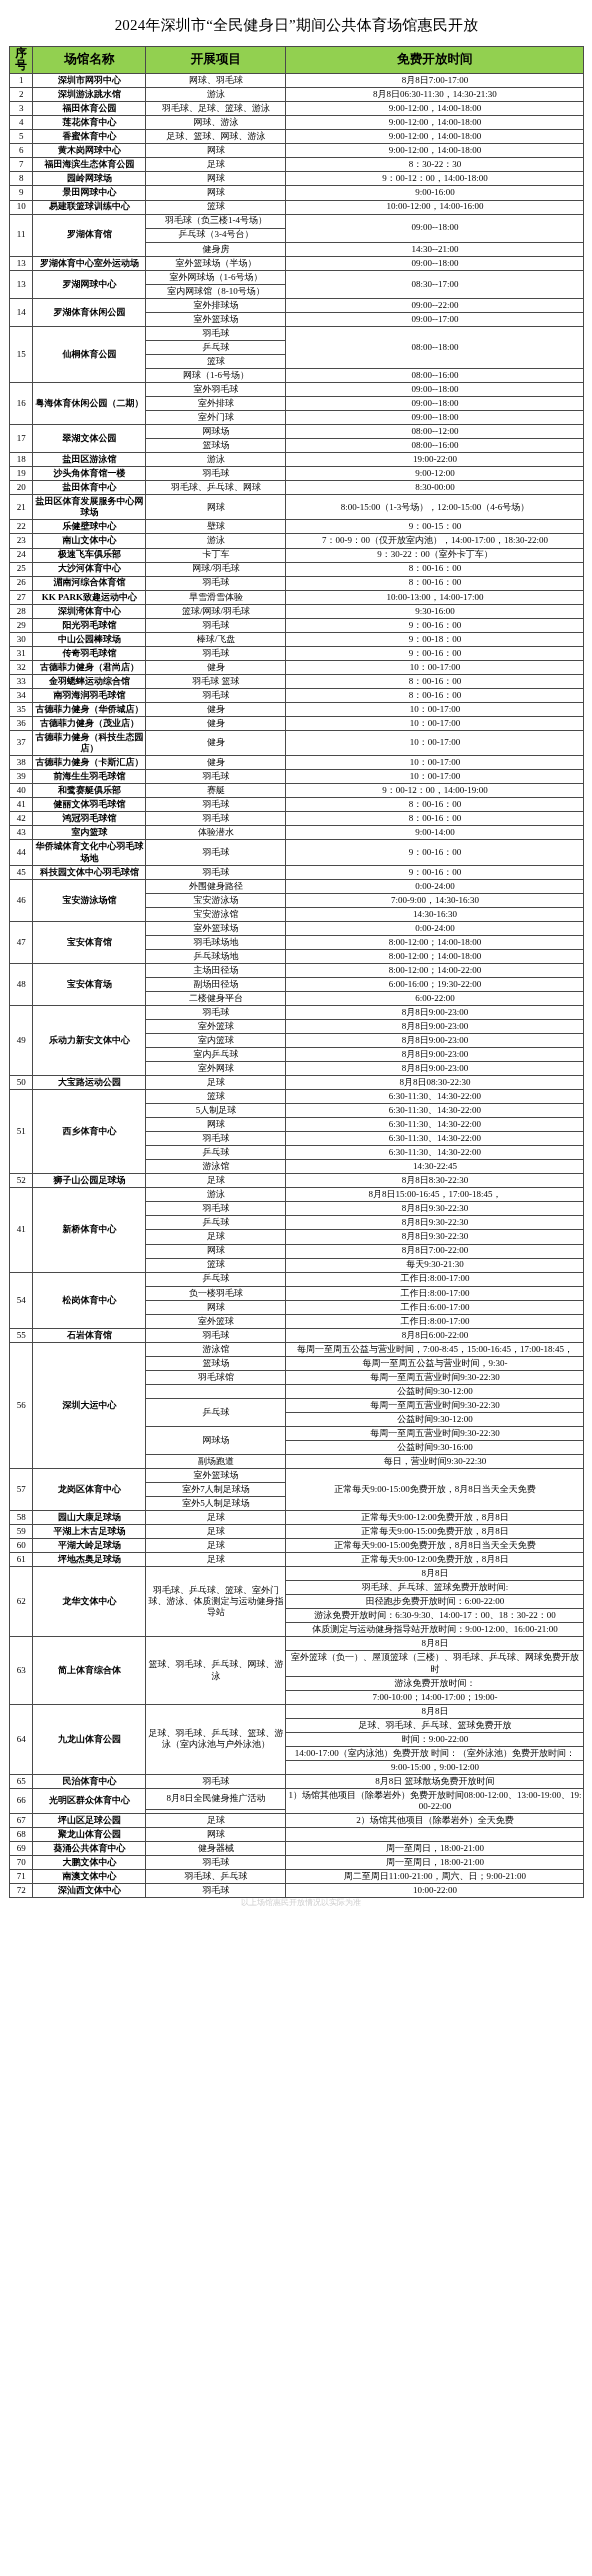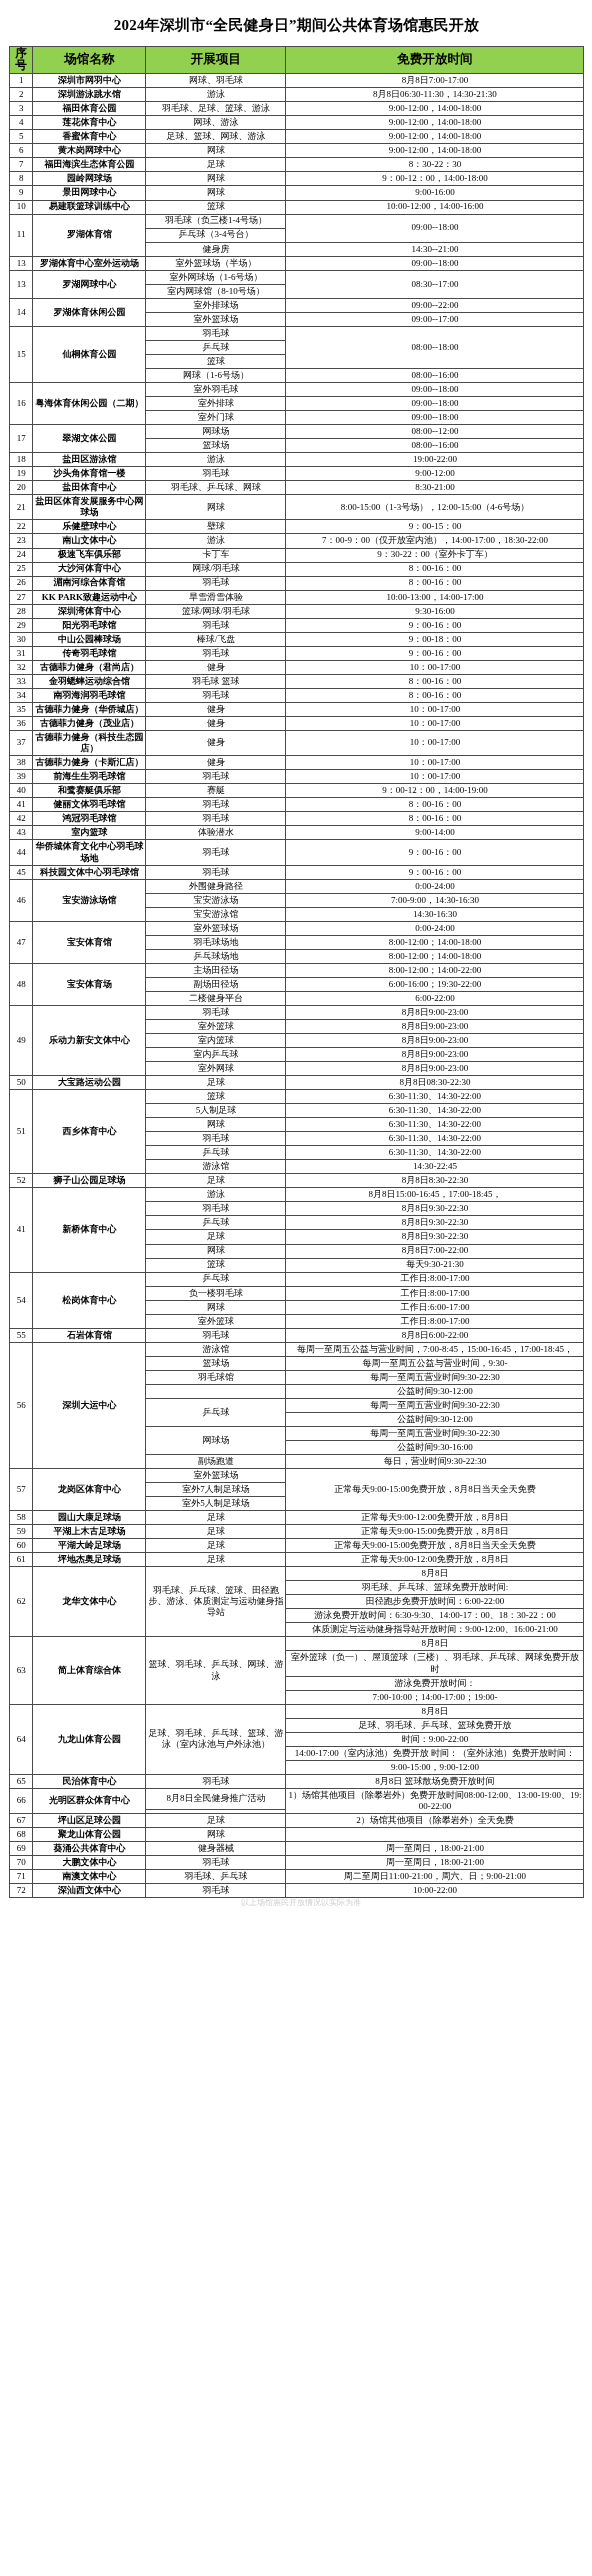--- a/index.html
+++ b/index.html
@@ -11,21 +11,21 @@
   }
   #page{
     width:593px;
     box-sizing:border-box;
     padding:5.4px 9px 0 9px;
     position:relative;
   }
   .title{
     text-align:center;
     font-size:15px;
-    font-weight:700;
+    font-weight:400;
     line-height:1.5;
     padding:9px 3.6px 9px 3.6px;
     letter-spacing:0.2px;
     white-space:nowrap;
   }
   table.sheet{
     border-collapse:collapse;
     width:575px;
     table-layout:fixed;
     font-size:8.5px;
@@ -246,21 +246,21 @@
         <tr>
           <td class="no" rowspan="1">19</td>
           <td class="venue" rowspan="1">沙头角体育馆一楼</td>
           <td class="item">羽毛球</td>
           <td class="time">9:00-12:00</td>
         </tr>
         <tr>
           <td class="no" rowspan="1">20</td>
           <td class="venue" rowspan="1">盐田体育中心</td>
           <td class="item">羽毛球、乒乓球、网球</td>
-          <td class="time">8:30-21:00</td>
+          <td class="time">8:30-00:00</td>
         </tr>
         <tr>
           <td class="no" rowspan="1">21</td>
           <td class="venue" rowspan="1">盐田区体育发展服务中心网球场</td>
           <td class="item">网球</td>
           <td class="time">8:00-15:00（1-3号场），12:00-15:00（4-6号场）</td>
         </tr>
         <tr>
           <td class="no" rowspan="1">22</td>
           <td class="venue" rowspan="1">乐健壁球中心</td>
@@ -625,21 +625,21 @@
         </tr>
         <tr>
           <td class="no" rowspan="1">61</td>
           <td class="venue" rowspan="1">坪地杰奥足球场</td>
           <td class="item">足球</td>
           <td class="time">正常每天9:00-12:00免费开放，8月8日</td>
         </tr>
         <tr>
           <td class="no" rowspan="5">62</td>
           <td class="venue" rowspan="5">龙华文体中心</td>
-          <td class="item" rowspan="5">羽毛球、乒乓球、篮球、田径跑步、游泳、体质测定与运动健身指导站</td>
+          <td class="item" rowspan="5">羽毛球、乒乓球、篮球、室外门球、游泳、体质测定与运动健身指导站</td>
           <td class="time">8月8日</td>
         </tr>
         <tr>
           <td class="time">羽毛球、乒乓球、篮球免费开放时间:</td>
         </tr>
         <tr>
           <td class="time">田径跑步免费开放时间：6:00-22:00</td>
         </tr>
         <tr>
           <td class="time">游泳免费开放时间：6:30-9:30、14:00-17：00、18：30-22：00</td>

